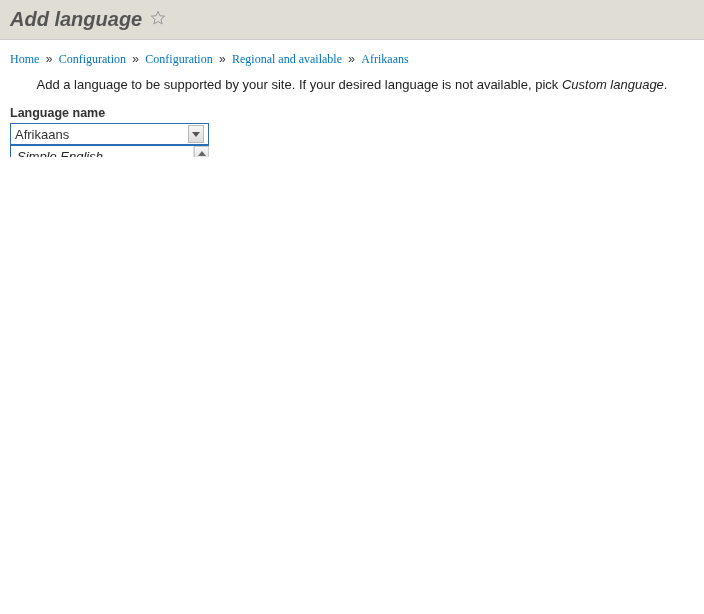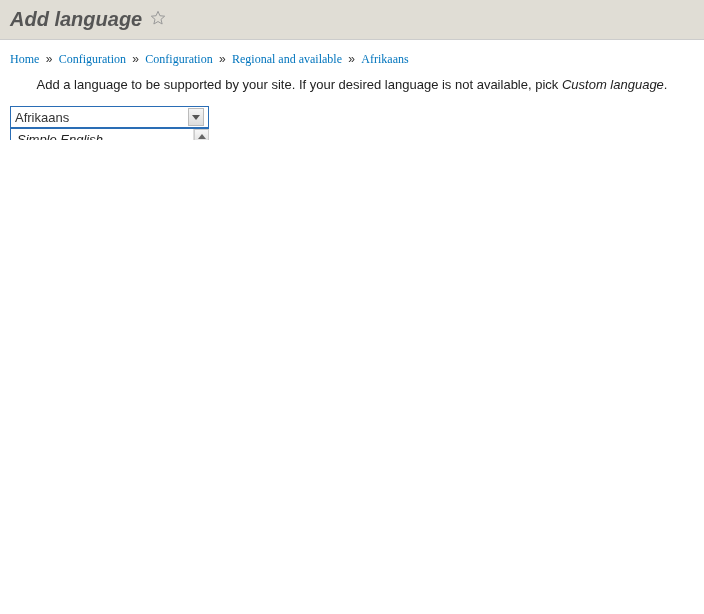--- a/index.html
+++ b/index.html
@@ -44,20 +44,21 @@
   </span>
 </div>
 
 <div class="content">
   <nav class="breadcrumb"><a href="#">Home</a><span class="sep"> » </span><a href="#">Configuration</a><span class="sep"> » </span><a href="#">Configuration</a><span class="sep"> » </span><a href="#">Regional and available</a><span class="sep"> » </span><a href="#">Afrikaans</a></nav>
 
   <p class="desc">
     <span>Add a language to be supported by your site. If your desired language is not available, pick </span><span class="italic">Custom language</span><span>.</span>
   </p>
 
+  <label class="form-label">Language name</label>
 
   <div class="select-wrap">
     <div class="select-box">
       <span class="val">Afrikaans</span>
       <span class="arrow-box"></span>
     </div>
     <div class="dropdown">
       <div class="options">
           <div class="option">Simple English</div>
           <div class="option">Sinhala</div>

